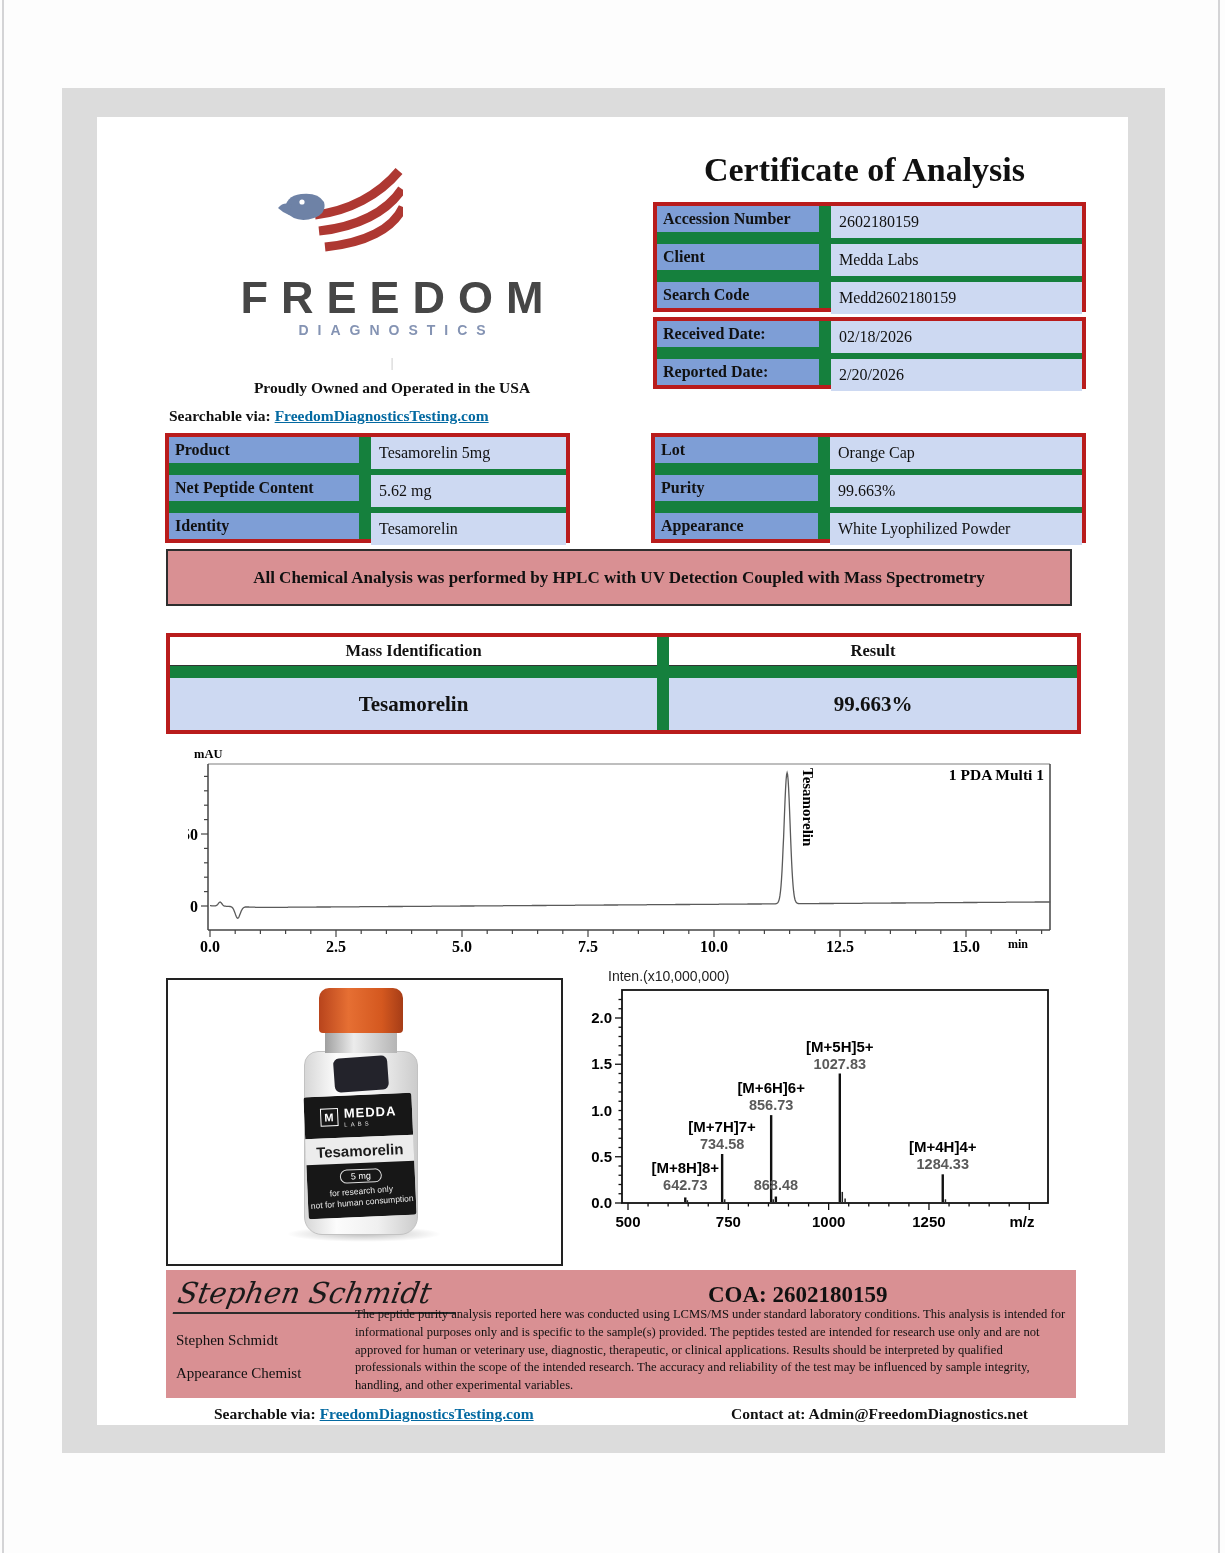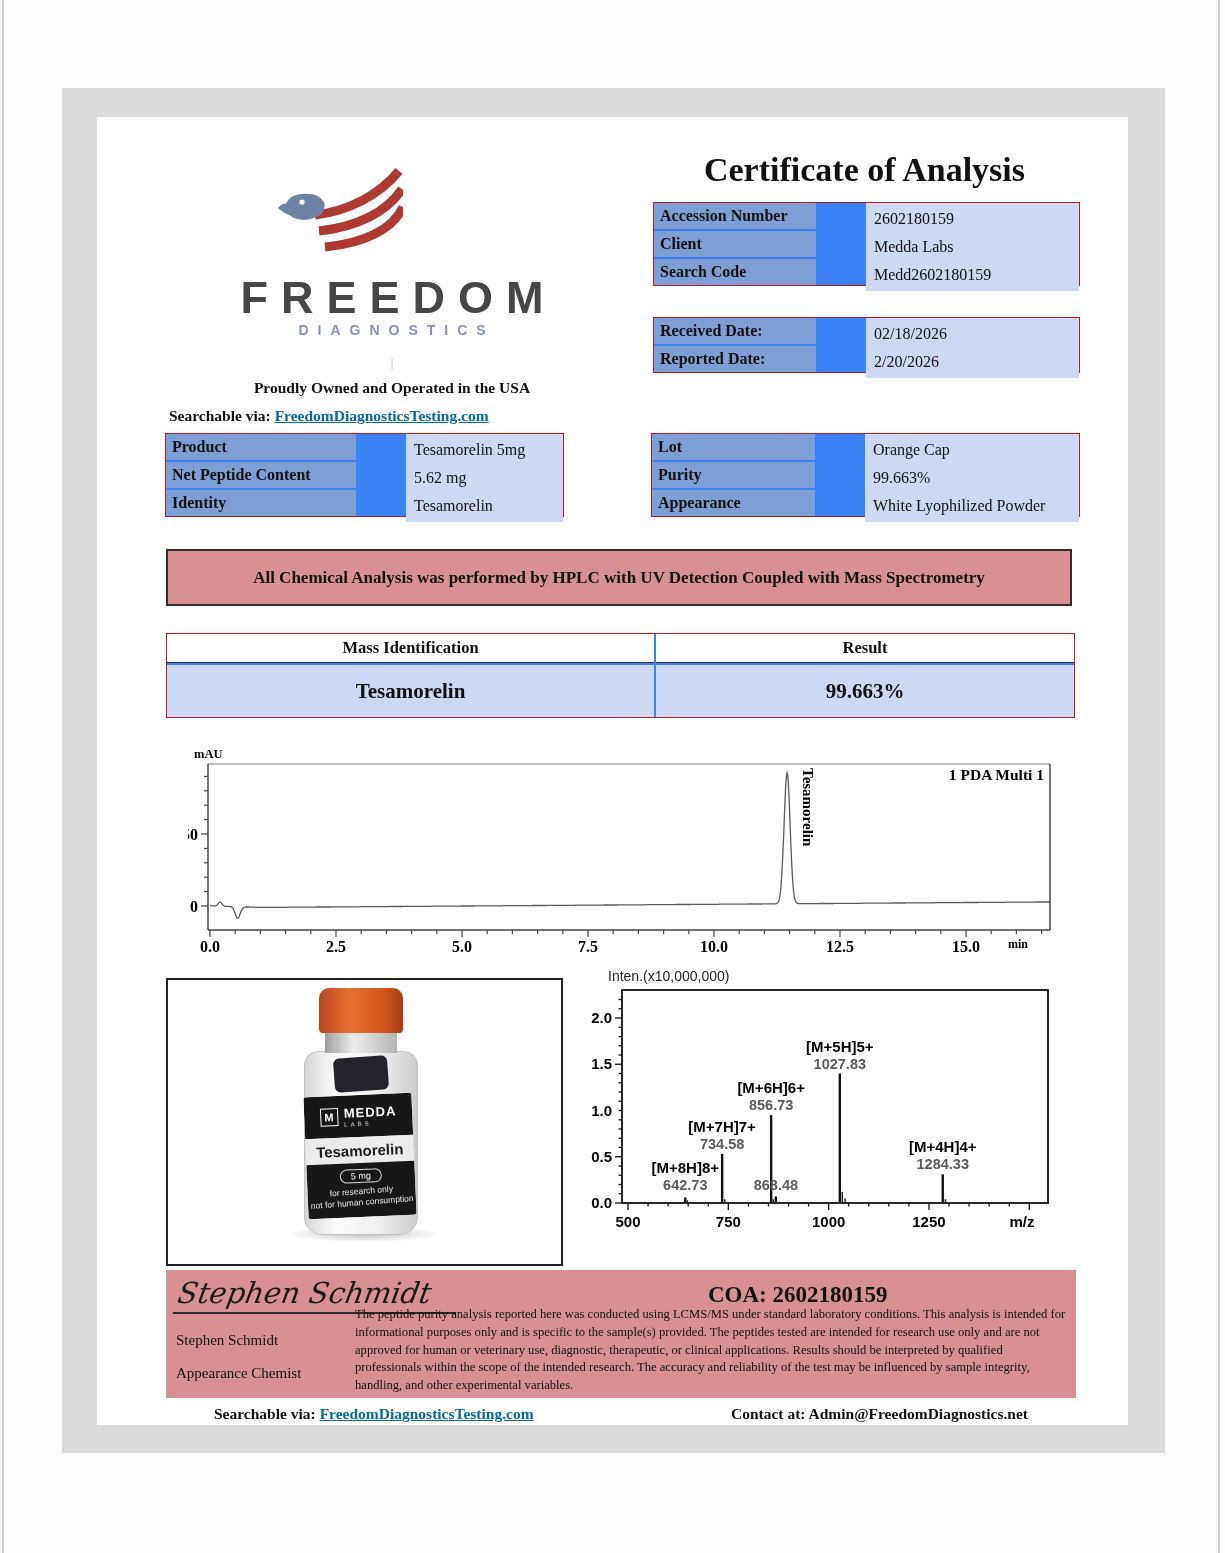--- a/index.html
+++ b/index.html
@@ -20,24 +20,24 @@
   .logo-tick{position:absolute;left:95px;top:238px;width:400px;text-align:center;
       color:#b9b9b9;font-size:13px;}
   .tagline{position:absolute;left:95px;top:262px;width:400px;text-align:center;
       font-weight:bold;font-size:15.5px;}
   .search-top{position:absolute;left:72px;top:290px;font-weight:bold;font-size:15.5px;}
   a.doclink{color:#0369a1;text-decoration:underline;font-weight:bold;}
 
   
   .coa-title{position:absolute;left:540px;top:34px;width:455px;text-align:center;
       font-weight:bold;font-size:34px;}
-  .kv{position:absolute;display:grid;gap:2px;background:#3b82f6;border:1px solid #b91c1c;
+  .kv{position:absolute;display:grid;gap:12px;background:#15803d;border:4px solid #b91c1c;
       font-size:16px;}
   .kv .h{background:#7e9ed6;font-weight:bold;padding:0 6px;display:flex;align-items:center;}
-  .kv .v{background:#cdd9f2;padding:16px 8px;display:flex;align-items:center;margin-left:48px;}
+  .kv .v{background:#cdd9f2;padding:16px 8px;display:flex;align-items:center;}
   #tableA{left:556px;top:85px;width:425px;grid-template-columns:162px 1fr;grid-auto-rows:26px;}
   #tableB{left:556px;top:200px;width:425px;grid-template-columns:162px 1fr;grid-auto-rows:26px;}
   #prodT {left:68px;top:316px;width:397px;grid-template-columns:190px 1fr;grid-auto-rows:26px;}
   #lotT  {left:554px;top:316px;width:427px;grid-template-columns:163px 1fr;grid-auto-rows:26px;}
 
   .banner{position:absolute;left:69px;top:432px;width:902px;height:53px;background:#d99093;
       border:2px solid #2e2e2e;display:flex;align-items:center;justify-content:center;
       font-weight:bold;font-size:17px;}
 
   #massT{left:69px;top:516px;width:907px;grid-template-columns:487px 1fr;grid-auto-rows:auto;}

